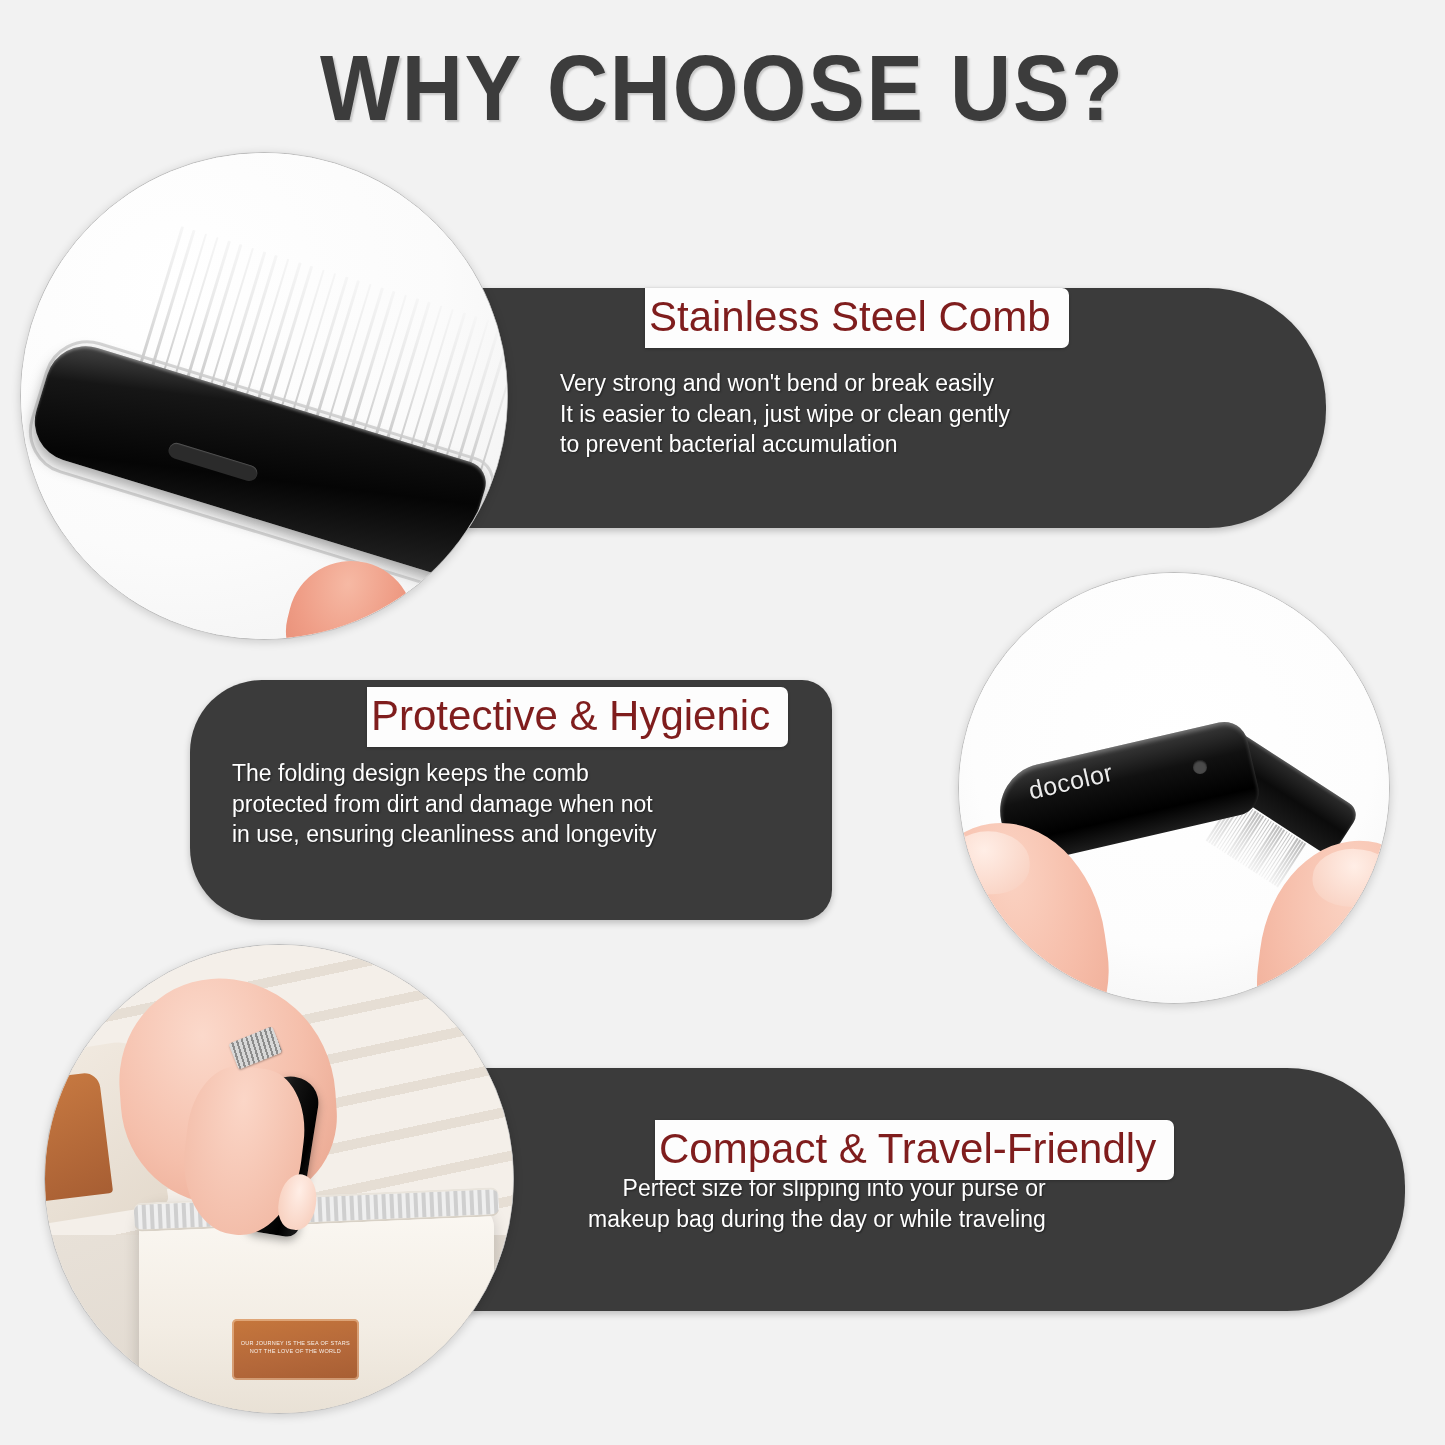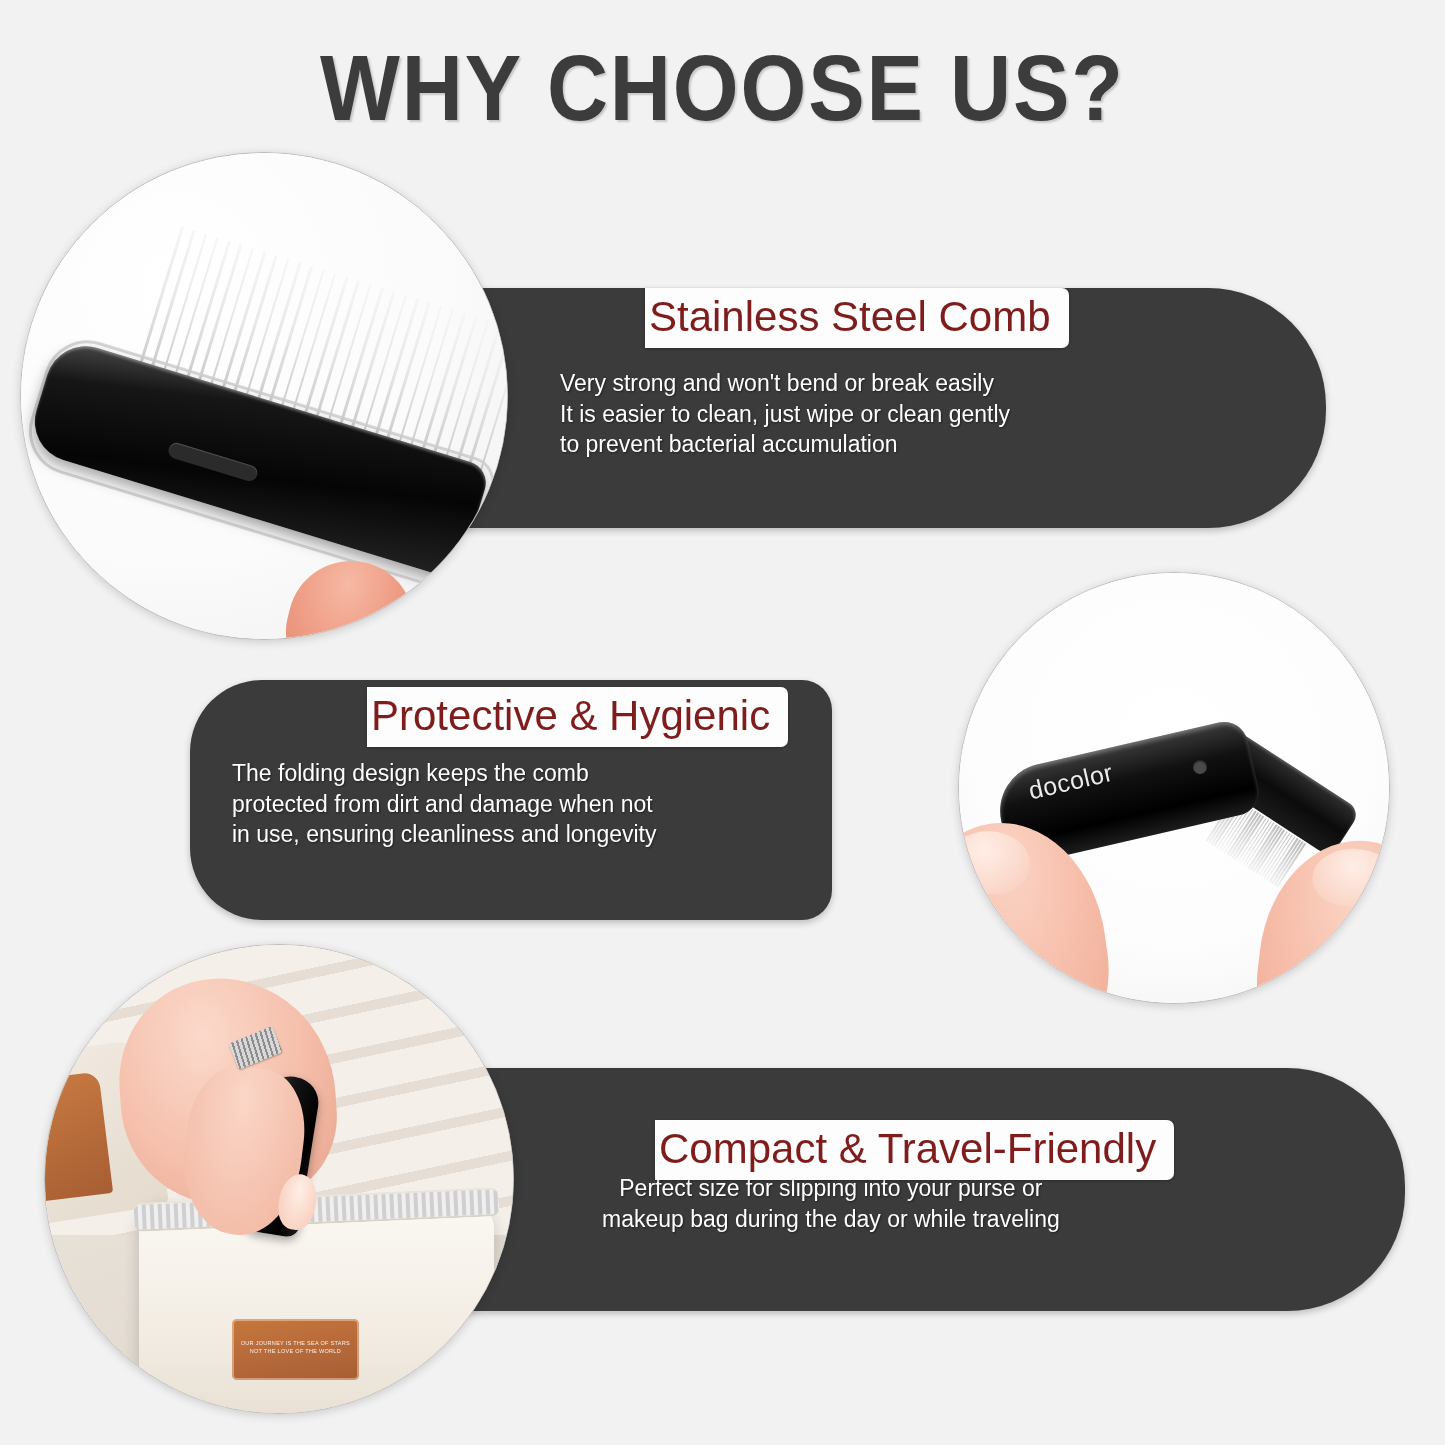--- a/index.html
+++ b/index.html
@@ -61,21 +61,21 @@
 
   
   #panel2{left:190px;top:680px;width:642px;height:240px;
           border-radius:72px 30px 30px 72px;}
   #panel2 .body{left:42px;top:78px;}
   #lab2{left:367px;top:680px;border-radius:0 7px 7px 0;margin-top:7px;}
 
   
   #panel3{left:380px;top:1068px;width:1025px;height:243px;
           border-radius:40px 118px 118px 40px;}
-  #panel3 .body{left:222px;top:105px;text-align:center;}
+  #panel3 .body{left:208px;top:105px;text-align:right;}
   #lab3{left:655px;top:1120px;}
 
   
   .photo{
     position:absolute;border-radius:50%;overflow:hidden;
     background:#fff;border:1px solid #bdbdbd;
     box-shadow:0 2px 10px rgba(0,0,0,.16);
     z-index:9;
   }
   #photo1{left:20px;top:152px;width:486px;height:486px;}

